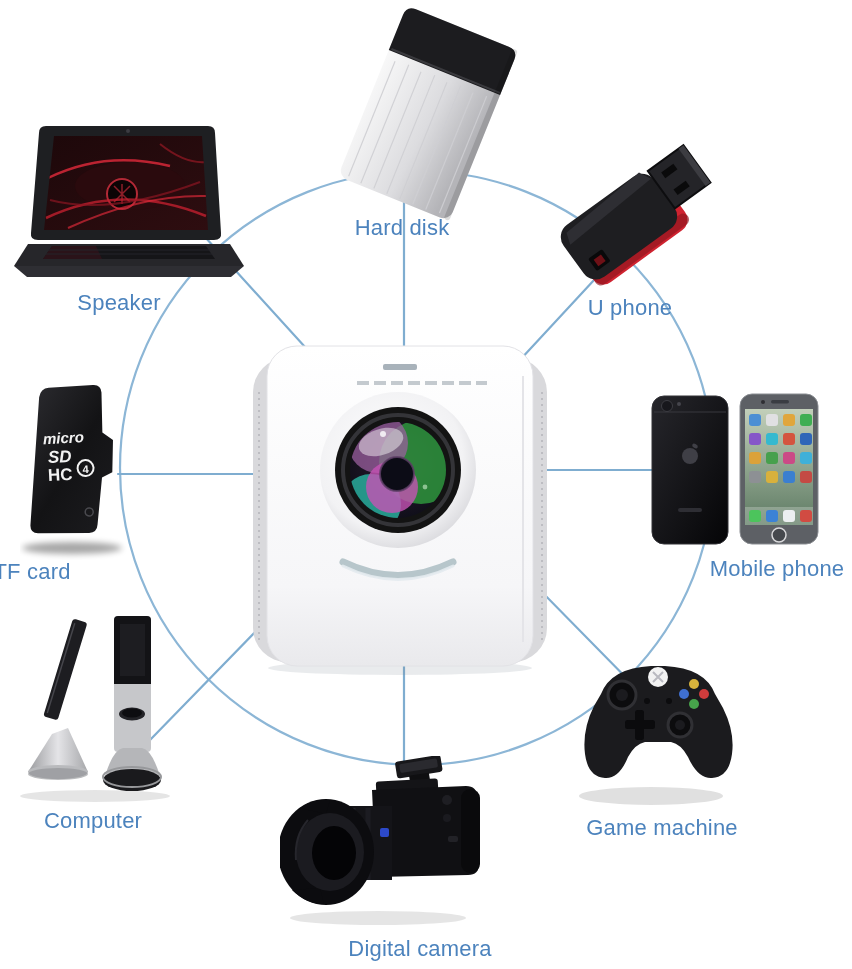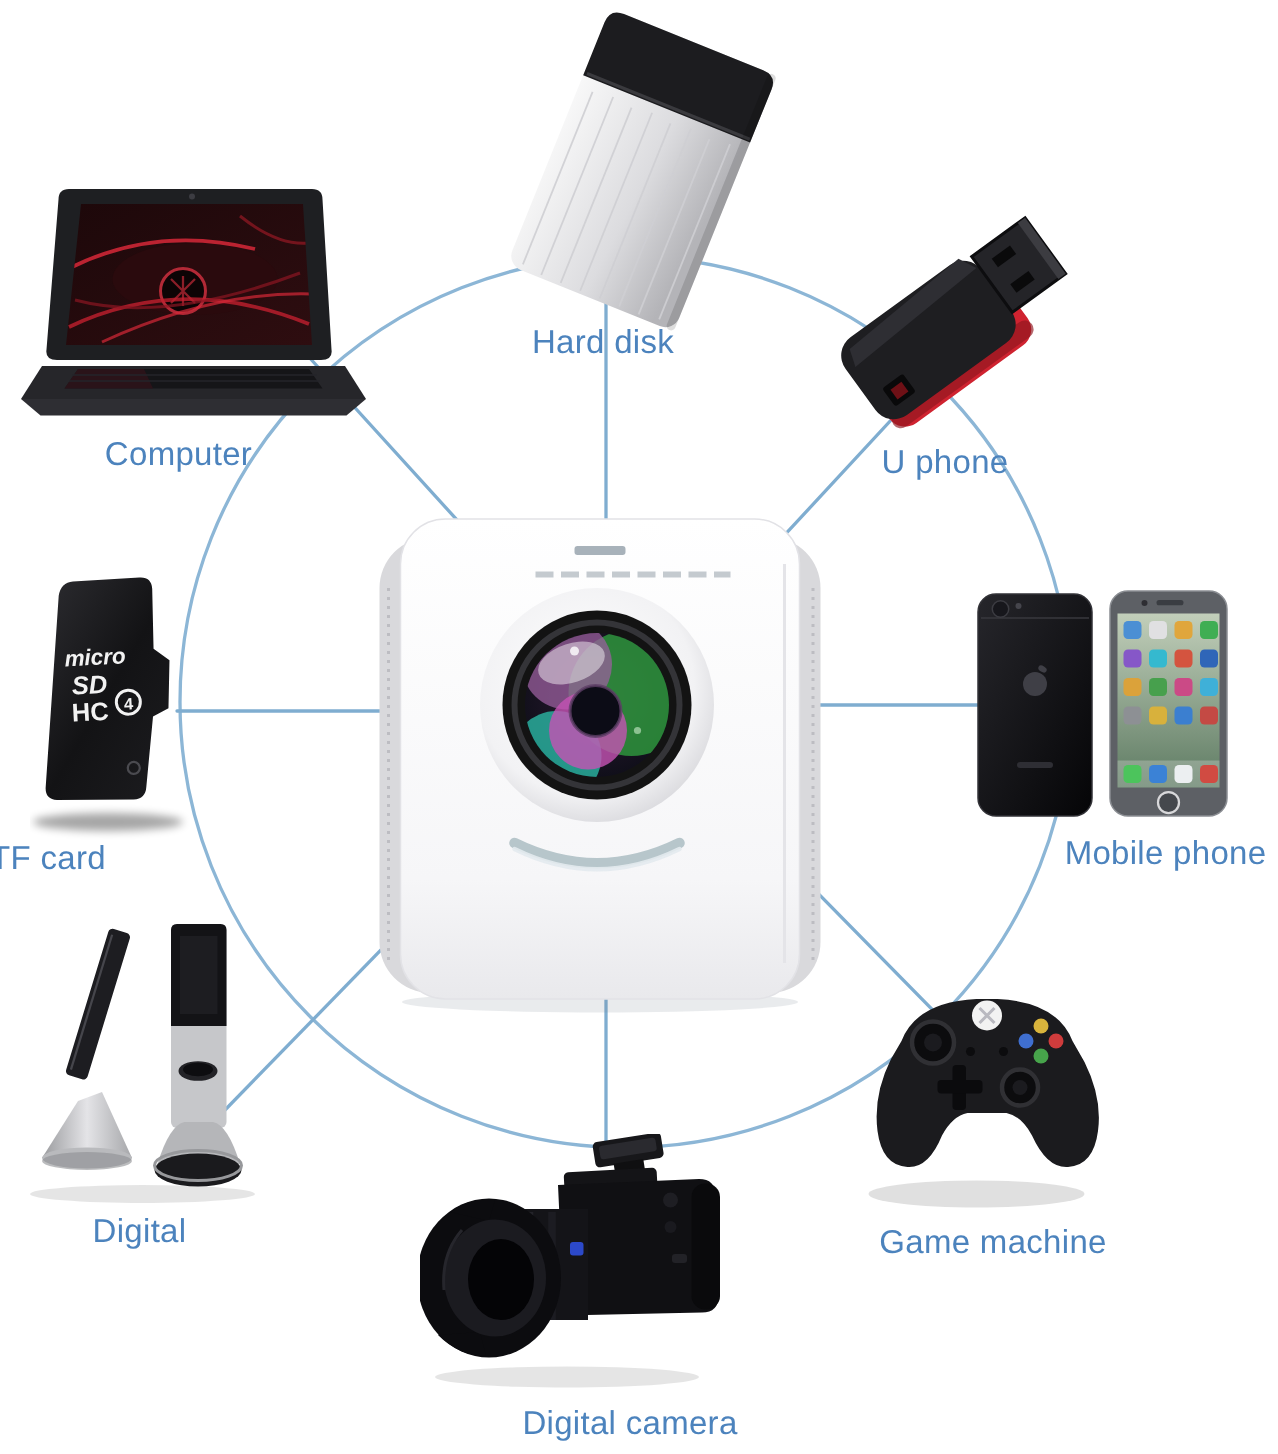--- a/index.html
+++ b/index.html
@@ -341,22 +341,22 @@
         <circle cx="131" cy="38" r="5" fill="#d9b43c"></circle>
         <circle cx="121" cy="48" r="5" fill="#3f6fd0"></circle>
         <circle cx="141" cy="48" r="5" fill="#cf3c3c"></circle>
         <circle cx="131" cy="58" r="5" fill="#47a44b"></circle>
       </g>
       <circle cx="84" cy="55" r="3" fill="#0c0c0e"></circle>
       <circle cx="106" cy="55" r="3" fill="#0c0c0e"></circle>
     </svg>
   </div>
 
-  <div class="node-label" style="left:119px;top:292px">Computer</div>
+  <div class="node-label" style="left:119px;top:292px">Speaker</div>
   <div class="node-label" style="left:402px;top:217px">Hard disk</div>
   <div class="node-label" style="left:630px;top:297px">U phone</div>
   <div class="node-label" style="left:32px;top:561px">TF card</div>
   <div class="node-label" style="left:777px;top:558px">Mobile phone</div>
-  <div class="node-label" style="left:93px;top:810px">Digital</div>
+  <div class="node-label" style="left:93px;top:810px">Computer</div>
   <div class="node-label" style="left:662px;top:817px">Game machine</div>
   <div class="node-label" style="left:420px;top:938px">Digital camera</div>
 
 </div>
 
 </body></html>

